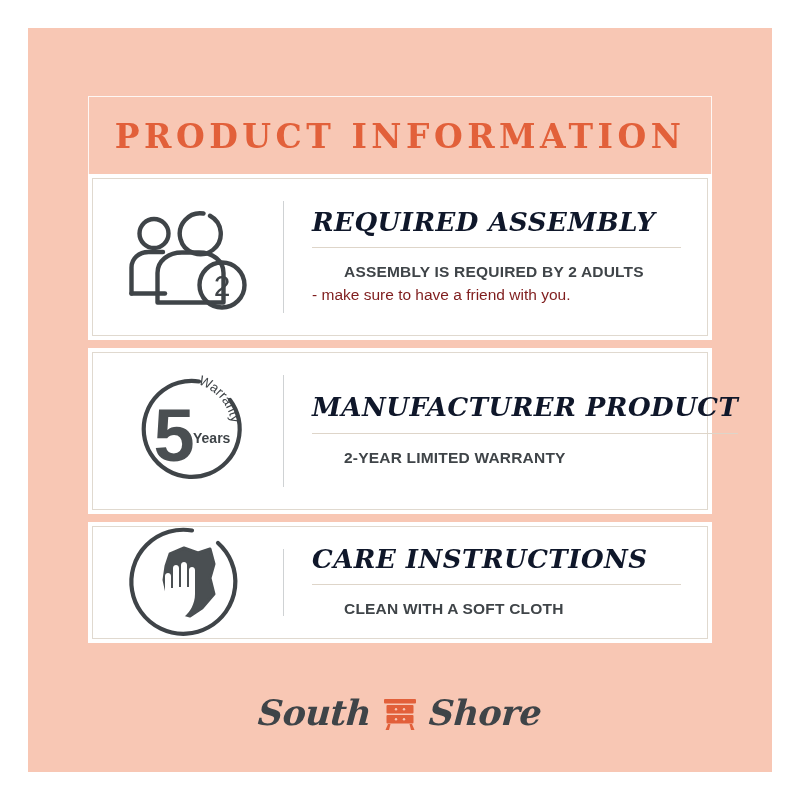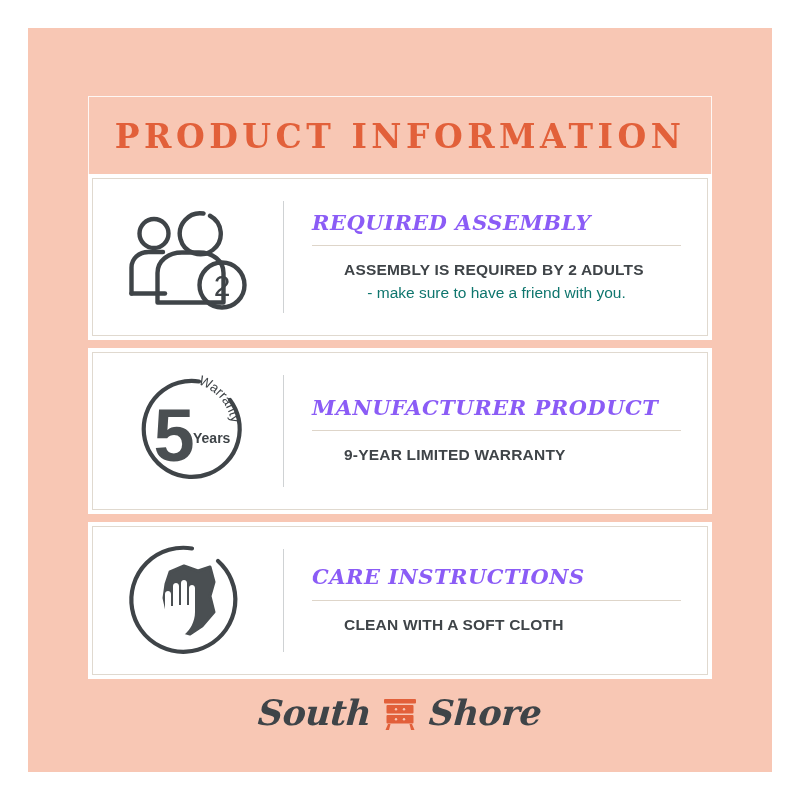--- a/index.html
+++ b/index.html
@@ -60,21 +60,21 @@
   .card-inner {
     border: 1px solid #e0d9cf;
     width: 100%;
     height: 100%;
     box-sizing: border-box;
     display: flex;
     align-items: stretch;
   }
   #card-0 { top: 146px; height: 166px; }
   #card-1 { height: 166px; top: 320px; }
-  #card-2 { height: 157px; top: 494px; }
+  #card-2 { height: 121px; top: 494px; }
 
   .icon-cell {
     width: 190px;
     flex: 0 0 190px;
     display: flex;
     align-items: center;
     justify-content: center;
     position: relative;
   }
   .divider {
@@ -87,23 +87,23 @@
     flex: 1 1 auto;
     display: flex;
     flex-direction: column;
     justify-content: center;
     padding: 0 26px 0 28px;
   }
   .card-heading {
     font-family: "DejaVu Serif", serif;
     font-weight: bold;
     font-style: italic;
-    font-size: 21px;
+    font-size: 26px;
     letter-spacing: 0.5px;
-    color: #8b5cf6;
+    color: #0f172a;
     line-height: 1.1;
     white-space: nowrap;
   }
   .heading-rule {
     height: 1px;
     background: #ded5c9;
     margin: 11px 0 14px 0;
     width: 100%;
   }
   .body-line-1 {
@@ -112,24 +112,23 @@
     font-size: 15.5px;
     letter-spacing: 0.2px;
     color: #3f4448;
     line-height: 1.35;
     margin-left: 32px;
   }
   .body-line-2 {
     font-family: "Liberation Sans", sans-serif;
     font-weight: normal;
     font-size: 15.5px;
-    color: #0f766e;
+    color: #7f1d1d;
     line-height: 1.4;
     margin-top: 1px;
-    text-align: center;
   }
   .body-line-2:empty { display: none; }
 
   
   .logo {
     position: absolute;
     left: 0;
     top: 664px;
     width: 744px;
     display: flex;
@@ -207,21 +206,21 @@
 
           <text font-family="'Liberation Sans', sans-serif" font-size="13.5" fill="#3f4448">
             <textPath href="#arcpath" startOffset="4">Warranty</textPath>
           </text>
         </svg>
       </div>
       <div class="divider"></div>
       <div class="text-cell">
         <div class="card-heading">MANUFACTURER PRODUCT</div>
         <div class="heading-rule"></div>
-        <div class="body-line-1">9-YEAR LIMITED WARRANTY</div>
+        <div class="body-line-1">2-YEAR LIMITED WARRANTY</div>
 
       </div>
     </div>
   </div>
 
   <div class="card" id="card-2">
     <div class="card-inner">
       <div class="icon-cell">
         <svg width="124" height="118" viewBox="0 0 124 118">
 

